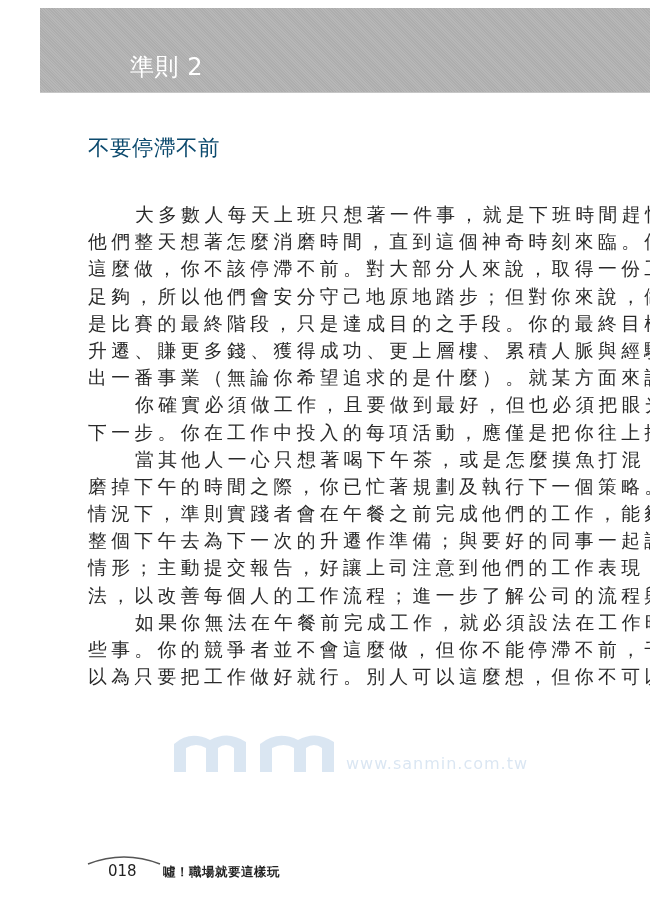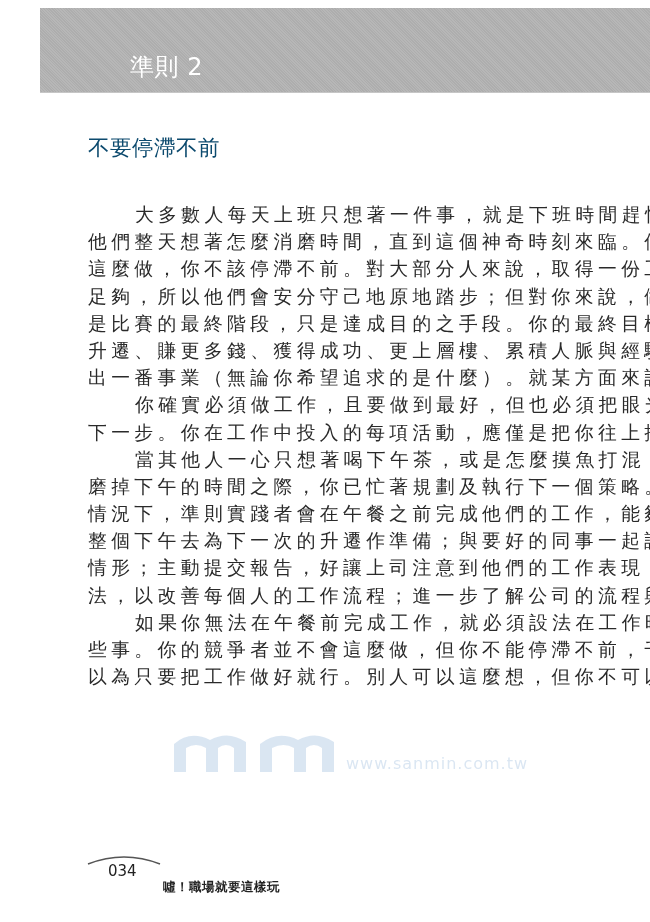--- a/index.html
+++ b/index.html
@@ -41,21 +41,21 @@
       position: absolute; left: 176px; top: 32px; font-family: "DejaVu Sans", "Liberation Sans", sans-serif;
       font-size: 16px; color: #5b8fc7; letter-spacing: 1px; white-space: nowrap;
     }
     .footer-arc { position: absolute; left: 86px; top: 852px; width: 76px; height: 14px; }
     .page-number {
       position: absolute; left: 108px; top: 862px; font-family: "DejaVu Sans", "Liberation Sans", sans-serif;
       font-size: 15px; color: #222; white-space: nowrap;
     }
     .book-title {
       position: absolute; left: 163px; top: 864px; font-family: Liberation Serif, serif;
-      font-size: 12.5px; color: #222; font-weight: bold; letter-spacing: 0.5px; white-space: nowrap; margin-top: 15px;
+      font-size: 12.5px; color: #222; font-weight: bold; letter-spacing: 0.5px; white-space: nowrap;
     }
   </style>
 </head>
 <body>
 
 <div class="header-band">
   <div class="chapter-label">準則 2</div>
 </div>
 
 <h2 class="section-title" style="margin:0;">不要停滯不前</h2>
@@ -85,14 +85,14 @@
   <svg class="wm-logo" viewBox="0 0 170 44">
     <path d="M4 42 L4 14 Q20 0 40 10 Q58 0 76 12 L76 42 L64 42 L64 18 Q56 12 48 18 L48 42 L36 42 L36 18 Q26 12 16 18 L16 42 Z" fill="#5b8fc7"></path>
     <path d="M90 42 L90 14 Q108 0 128 10 Q146 0 164 12 L164 42 L152 42 L152 18 Q144 12 136 18 L136 42 L124 42 L124 18 Q114 12 102 18 L102 42 Z" fill="#5b8fc7"></path>
   </svg>
   <div class="wm-url">www.sanmin.com.tw</div>
 </div>
 
 <svg class="footer-arc" viewBox="0 0 76 14">
   <path d="M2 12 Q38 -2 74 12" stroke="#555" stroke-width="1.6" fill="none"></path>
 </svg>
-<div class="page-number">034</div>
+<div class="page-number">018</div>
 <div class="book-title">噓！職場就要這樣玩</div>
 
 </body></html>

